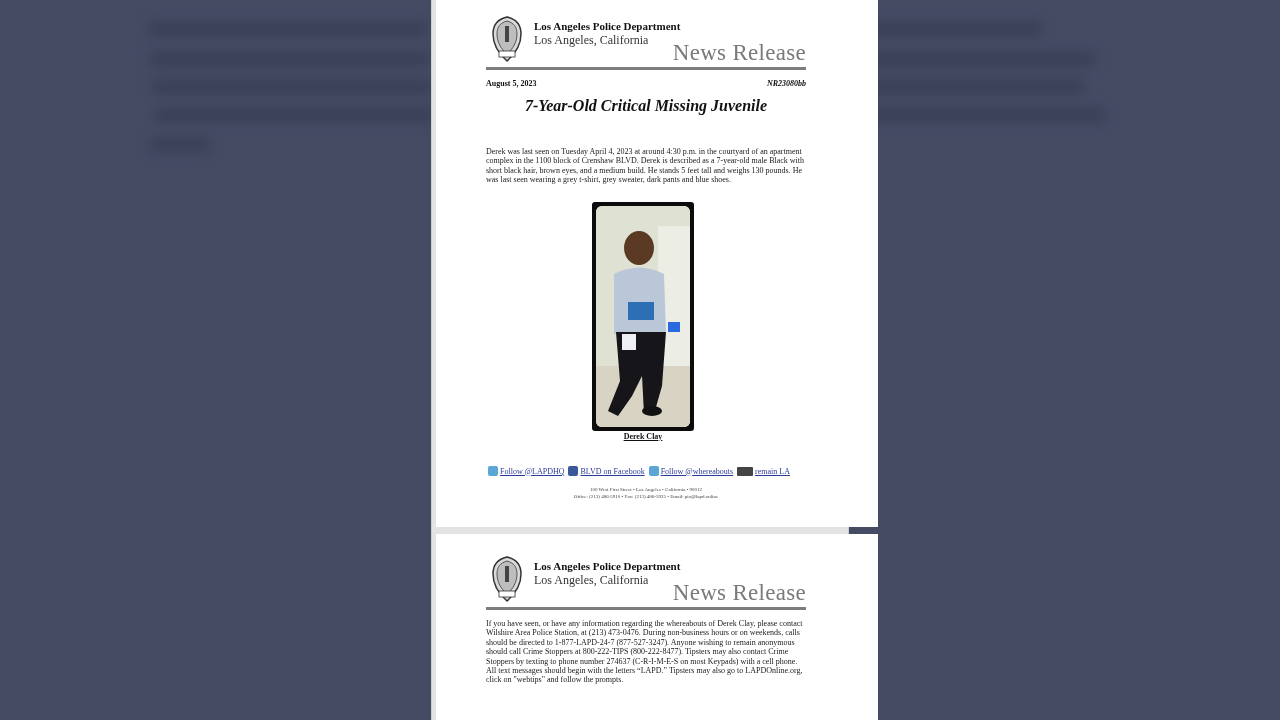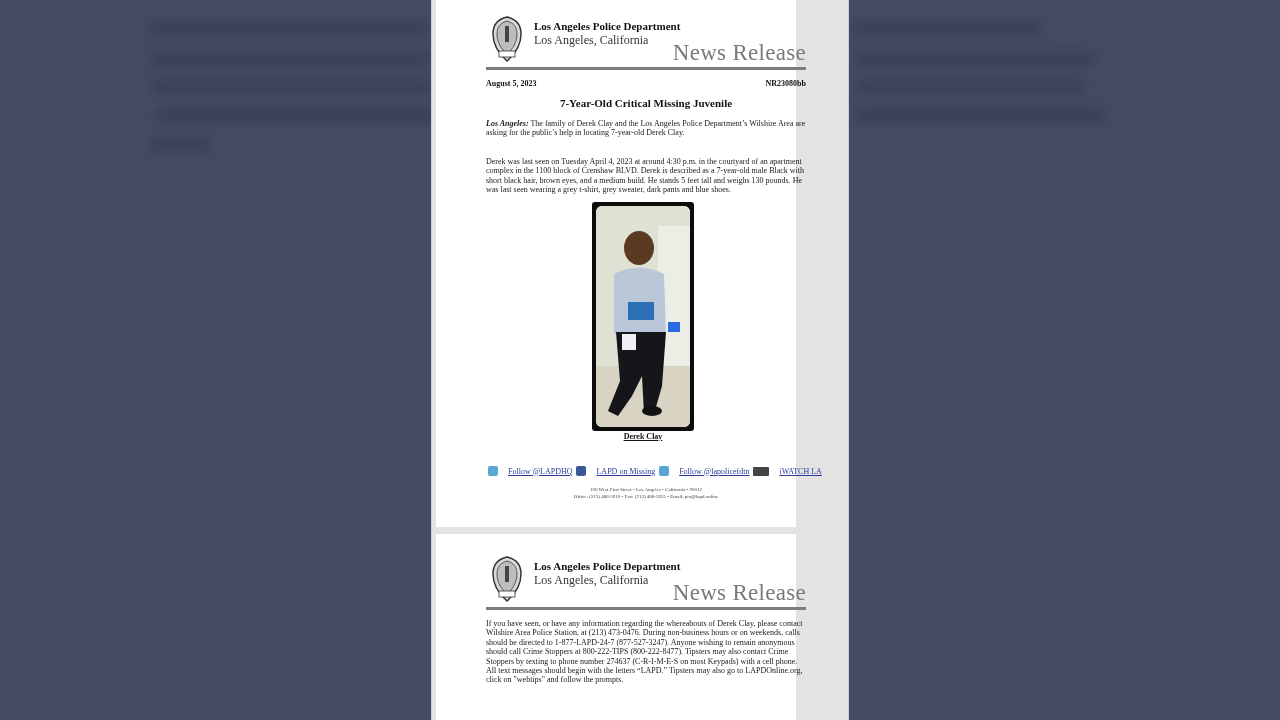--- a/index.html
+++ b/index.html
@@ -16,50 +16,50 @@
   }
   .bg-line {
     position: absolute; height: 14px; background: #353c53; border-radius: 4px; opacity: .75;
   }
   .viewer {
     position: absolute; left: 431px; top: 0; width: 418px; height: 720px;
     background: #e3e3e3;
     border-left: 1px solid #cfcfcf; border-right: 1px solid #cfcfcf;
   }
   .page {
-    position: absolute; left: 4px; width: 360px; background: #ffffff;
+    position: absolute; left: 4px; width: 442px; background: #ffffff;
   }
   .page1 { top: 0; height: 527px; }
   .page2 { top: 534px; height: 186px; }
   .header { position: absolute; left: 50px; top: 16px; width: 320px; height: 56px; }
   .page2 .header { top: 22px; }
   .badge { position: absolute; left: 4px; top: 0; width: 34px; height: 46px; }
   .dept-name { position: absolute; left: 48px; top: 4px; font-size: 11px; font-weight: bold; color: #111; white-space: nowrap; }
   .dept-loc { position: absolute; left: 48px; top: 17px; font-size: 12px; color: #333; white-space: nowrap; }
   .news-release { position: absolute; right: 0; top: 24px; font-size: 23px; color: #7a7a7a; letter-spacing: .3px; white-space: nowrap; }
   .rule { position: absolute; left: 0; right: 0; top: 51px; height: 3px; background: #7d7d7d; }
   .meta-row { position: absolute; left: 50px; top: 79px; width: 320px; font-size: 8px; font-weight: bold; color: #111; }
-  .meta-row .nr { position: absolute; right: 0; top: 0; }
-  .headline { position: absolute; left: 50px; top: 97px; width: 320px; text-align: center; font-size: 11px; font-weight: bold; color: #111; }
+  .meta-row .nr { position: absolute; right: 0; top: 0; font-style: italic; }
+  .headline { position: absolute; left: 50px; top: 97px; width: 320px; text-align: center; font-size: 16px; font-weight: bold; font-style: italic; color: #111; }
   .para { position: absolute; left: 50px; width: 320px; font-size: 8px; line-height: 9.4px; color: #1a1a1a; }
   .p1 { top: 119px; }
-  .p2 { top: 157px; }
+  .p2 { top: 147px; }
   .lead { font-weight: bold; font-style: italic; }
   .photo {
     position: absolute; left: 156px; top: 202px; width: 102px; height: 229px;
     background: #0c0c0c; border-radius: 3px; overflow: hidden;
   }
   .photo-inner {
     position: absolute; left: 4px; top: 4px; right: 4px; bottom: 4px; border-radius: 6px;
     background: linear-gradient(180deg, #d8dcc9 0%, #e6e8dc 40%, #d9d6c8 70%, #cfc9b9 100%);
     overflow: hidden;
   }
   .photo-caption { position: absolute; left: 156px; top: 432px; width: 102px; text-align: center; font-size: 8px; font-weight: bold; color: #111; text-decoration: underline; }
   .social { position: absolute; left: 52px; top: 466px; width: 320px; display: flex; gap: 4px; font-size: 8px; white-space: nowrap; align-items: center; }
-  .social-link { color: #2a3a9a; text-decoration: underline; display: flex; align-items: center; gap: 10px; cursor: pointer; }
+  .social-link { color: #2a3a9a; text-decoration: underline; display: flex; align-items: center; gap: 2px; cursor: pointer; }
   .soc-ico { display: inline-block; width: 10px; height: 10px; border-radius: 2px; }
   .ico-twitter { background: #5aa7d6; }
   .ico-fb { background: #3b5998; }
   .ico-iwatch { width: 16px; height: 9px; background: #444; border-radius: 1px; }
   .address { position: absolute; left: 50px; top: 486px; width: 320px; text-align: center; font-size: 5px; line-height: 7px; color: #444; }
 </style>
 </head>
 <body>
 
 <div class="bg-blur">
@@ -90,21 +90,20 @@
       <div class="rule"></div>
     </div>
 
     <div class="meta-row">
       <span>August 5, 2023</span>
       <span class="nr">NR23080bb</span>
     </div>
 
     <div class="headline">7-Year-Old Critical Missing Juvenile</div>
 
-    <div class="para p1"><span class="lead">Los Angeles:</span><span>  The family of Derek Clay and the Los Angeles Police Department’s Wilshire Area are asking for the public’s help in locating 7-year-old Derek Clay.</span></div>
 
     <div class="para p2">Derek was last seen on Tuesday April 4, 2023 at around 4:30 p.m. in the courtyard of an apartment complex in the 1100 block of Crenshaw BLVD. Derek is described as a 7-year-old male Black with short black hair, brown eyes, and a medium build.  He stands 5 feet tall and weighs 130 pounds.  He was last seen wearing a grey t-shirt, grey sweater, dark pants and blue shoes.</div>
 
     <div class="photo">
       <div class="photo-inner">
         <svg width="94" height="221" viewBox="0 0 94 221">
           <rect x="0" y="0" width="94" height="221" fill="#dfe2d3"></rect>
           <rect x="62" y="20" width="32" height="200" fill="#eceee6"></rect>
           <rect x="0" y="160" width="94" height="61" fill="#d8d3c2"></rect>
           <ellipse cx="43" cy="42" rx="15" ry="17" fill="#5a3a22"></ellipse>
@@ -119,29 +118,29 @@
     </div>
     <div class="photo-caption">Derek Clay</div>
 
     <div class="social">
       <a class="social-link">
         <span class="soc-ico ico-twitter"></span>
         <span>Follow @LAPDHQ</span>
       </a>
       <a class="social-link">
         <span class="soc-ico ico-fb"></span>
-        <span>LAPD on Missing</span>
+        <span>BLVD on Facebook</span>
       </a>
       <a class="social-link">
         <span class="soc-ico ico-twitter"></span>
-        <span>Follow @lapolicefdtn</span>
+        <span>Follow @whereabouts</span>
       </a>
       <a class="social-link">
         <span class="soc-ico ico-iwatch"></span>
-        <span>iWATCH LA</span>
+        <span>remain LA</span>
       </a>
     </div>
 
     <div class="address">
       <div>100 West First Street  •  Los Angeles  •  California  •  90012</div>
       <div>Office: (213) 486-5910  •  Fax: (213) 486-5925  •  Email: pio@lapd.online</div>
     </div>
   </div>
 
   <div class="page page2">

